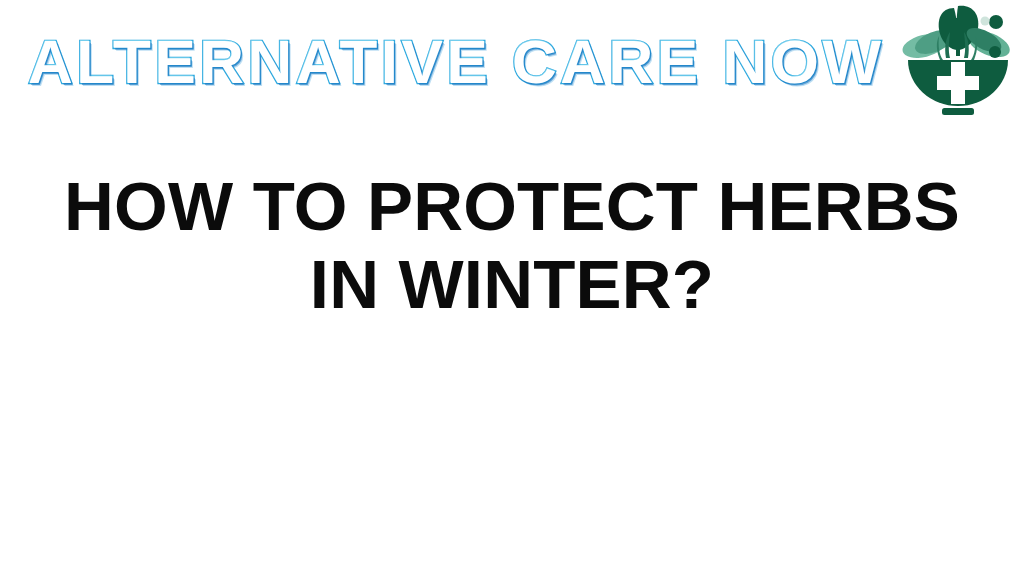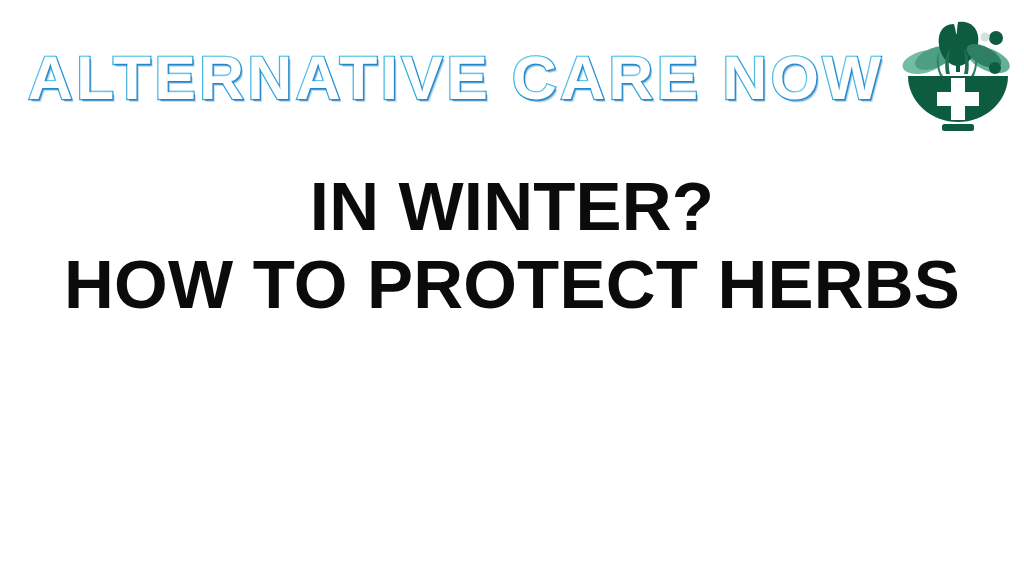--- a/index.html
+++ b/index.html
@@ -18,21 +18,21 @@
     position: relative;
     width: 1024px;
     height: 576px;
     background: #ffffff;
   }
 
   
   .brand-bar {
     position: absolute;
     left: 0;
-    top: 16px;
+    top: 0;
     width: 864px;
     height: 122px;
     padding-left: 48px;
   }
 
   .brand-wordmark {
     position: absolute;
     left: 28px;
     top: 26px;
     font-family: "Liberation Sans", sans-serif;
@@ -118,17 +118,17 @@
         <path d="M12 60 L112 60 A50 46 0 0 1 12 60 Z" fill="#0E5C3F"></path>
 
         <path d="M55 62 L69 62 L69 76 L83 76 L83 90 L69 90 L69 104 L55 104 L55 90 L41 90 L41 76 L55 76 Z" fill="#FFFFFF"></path>
 
         <rect x="46" y="108" width="32" height="7" rx="2.5" fill="#0E5C3F"></rect>
       </svg>
     </div>
   </div>
 
   <div class="headline-block">
+    <div class="headline-line">HOW TO PROTECT HERBS</div>
     <div class="headline-line">IN WINTER?</div>
-    <div class="headline-line">HOW TO PROTECT HERBS</div>
   </div>
 
 </div>
 
 </body></html>

